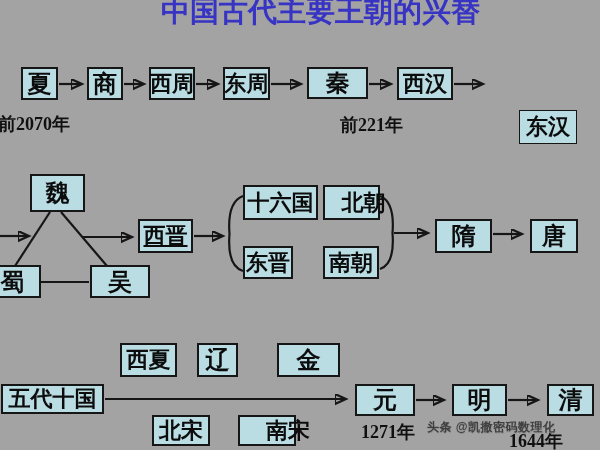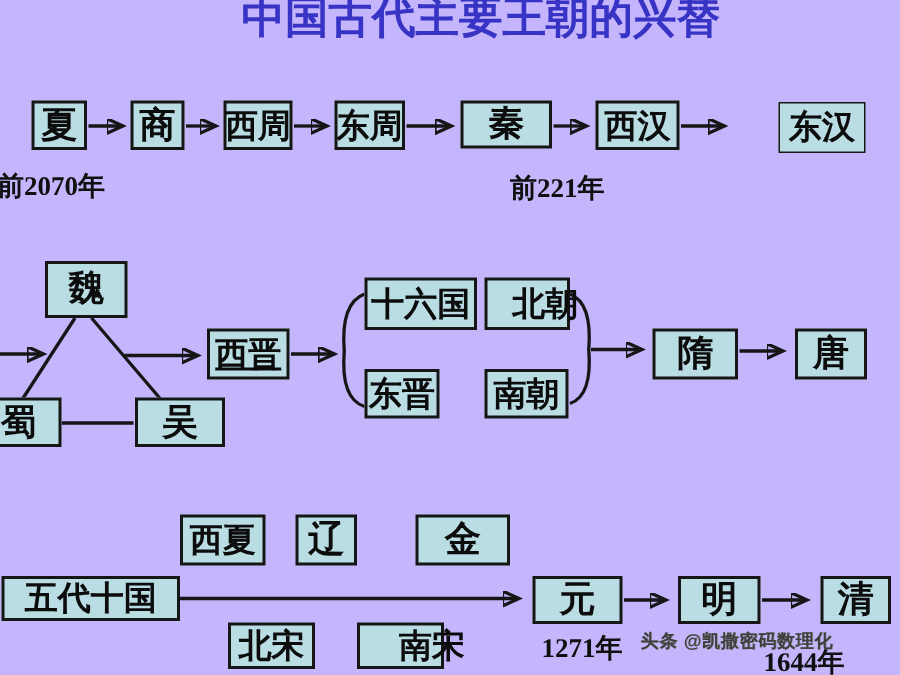--- a/index.html
+++ b/index.html
@@ -1,33 +1,33 @@
 <!DOCTYPE html>
 <html><head>
 <meta charset="utf-8">
 <style>
   html,body{margin:0;padding:0;background:#e9e9e9;}
   .stage{
-    position:relative;width:600px;height:450px;background:#c4b5fd;
+    position:relative;width:600px;height:450px;background:#a3a3a3;
     overflow:hidden;font-family:"Liberation Serif","DejaVu Serif",serif;
   }
   .title{
     position:absolute;top:-8px;left:161px;font-size:29px;font-weight:700;
     color:#3733c4;white-space:nowrap;letter-spacing:0px;
     font-family:"Liberation Serif","DejaVu Serif",serif;
   }
   svg.wires{position:absolute;left:0;top:0;width:600px;height:450px;}
   svg.wires line,svg.wires path{stroke:#161616;stroke-width:2.2;fill:none;}
   .dyn{
     position:absolute;background:#b9dde3;border:2px solid #161616;
     box-sizing:border-box;display:flex;align-items:center;justify-content:center;
     font-weight:700;color:#0c0c0c;line-height:1;white-space:nowrap;
   }
   .c1{font-size:24px;} .c3{font-size:22px;}
-  .thin{border-width:1.6px;}
+  .thin{border-width:1.6px;margin-top:42px;}
   .yr{
     position:absolute;font-weight:700;color:#101010;font-size:18px;
     white-space:nowrap;z-index:4;
   }
   .wm{
     position:absolute;left:427px;top:419px;z-index:5;font-size:12px;font-weight:700;
     color:#3f3f3f;white-space:nowrap;letter-spacing:0.5px;
     font-family:"Liberation Sans","DejaVu Sans",sans-serif;
     text-shadow:0.5px 0.5px 0 #8f8f8f;
   }
@@ -87,21 +87,21 @@
   <div class="dyn c3" style="left:243px;top:185px;width:75px;height:35px;">十六国</div>
   <div class="dyn c3" style="left:323px;top:185px;width:57px;height:35px;padding-left:24px;">北朝</div>
   <div class="dyn c3" style="left:243px;top:246px;width:50px;height:33px;">东晋</div>
   <div class="dyn c3" style="left:323px;top:246px;width:56px;height:33px;">南朝</div>
   <div class="dyn c1" style="left:435px;top:219px;width:57px;height:34px;">隋</div>
   <div class="dyn c1" style="left:530px;top:219px;width:48px;height:34px;">唐</div>
 
   <div class="dyn c3" style="left:120px;top:343px;width:57px;height:34px;">西夏</div>
   <div class="dyn c1" style="left:197px;top:343px;width:41px;height:34px;">辽</div>
   <div class="dyn c1" style="left:277px;top:343px;width:63px;height:34px;">金</div>
-  <div class="dyn c3" style="left:1px;top:384px;width:119px;height:30px;">五代十国</div>
+  <div class="dyn c3" style="left:1px;top:384px;width:103px;height:30px;">五代十国</div>
   <div class="dyn c3" style="left:152px;top:415px;width:58px;height:31px;">北宋</div>
   <div class="dyn c3" style="left:238px;top:415px;width:58px;height:31px;padding-left:42px;">南宋</div>
   <div class="dyn c1" style="left:355px;top:384px;width:60px;height:32px;">元</div>
   <div class="dyn c1" style="left:452px;top:384px;width:55px;height:32px;">明</div>
   <div class="dyn c1" style="left:547px;top:384px;width:47px;height:32px;">清</div>
 
   <div class="yr" style="left:361px;top:420px;">1271年</div>
   <div class="yr" style="left:509px;top:429px;">1644年</div>
 
   <div class="wm">头条 @凯撒密码数理化</div>

